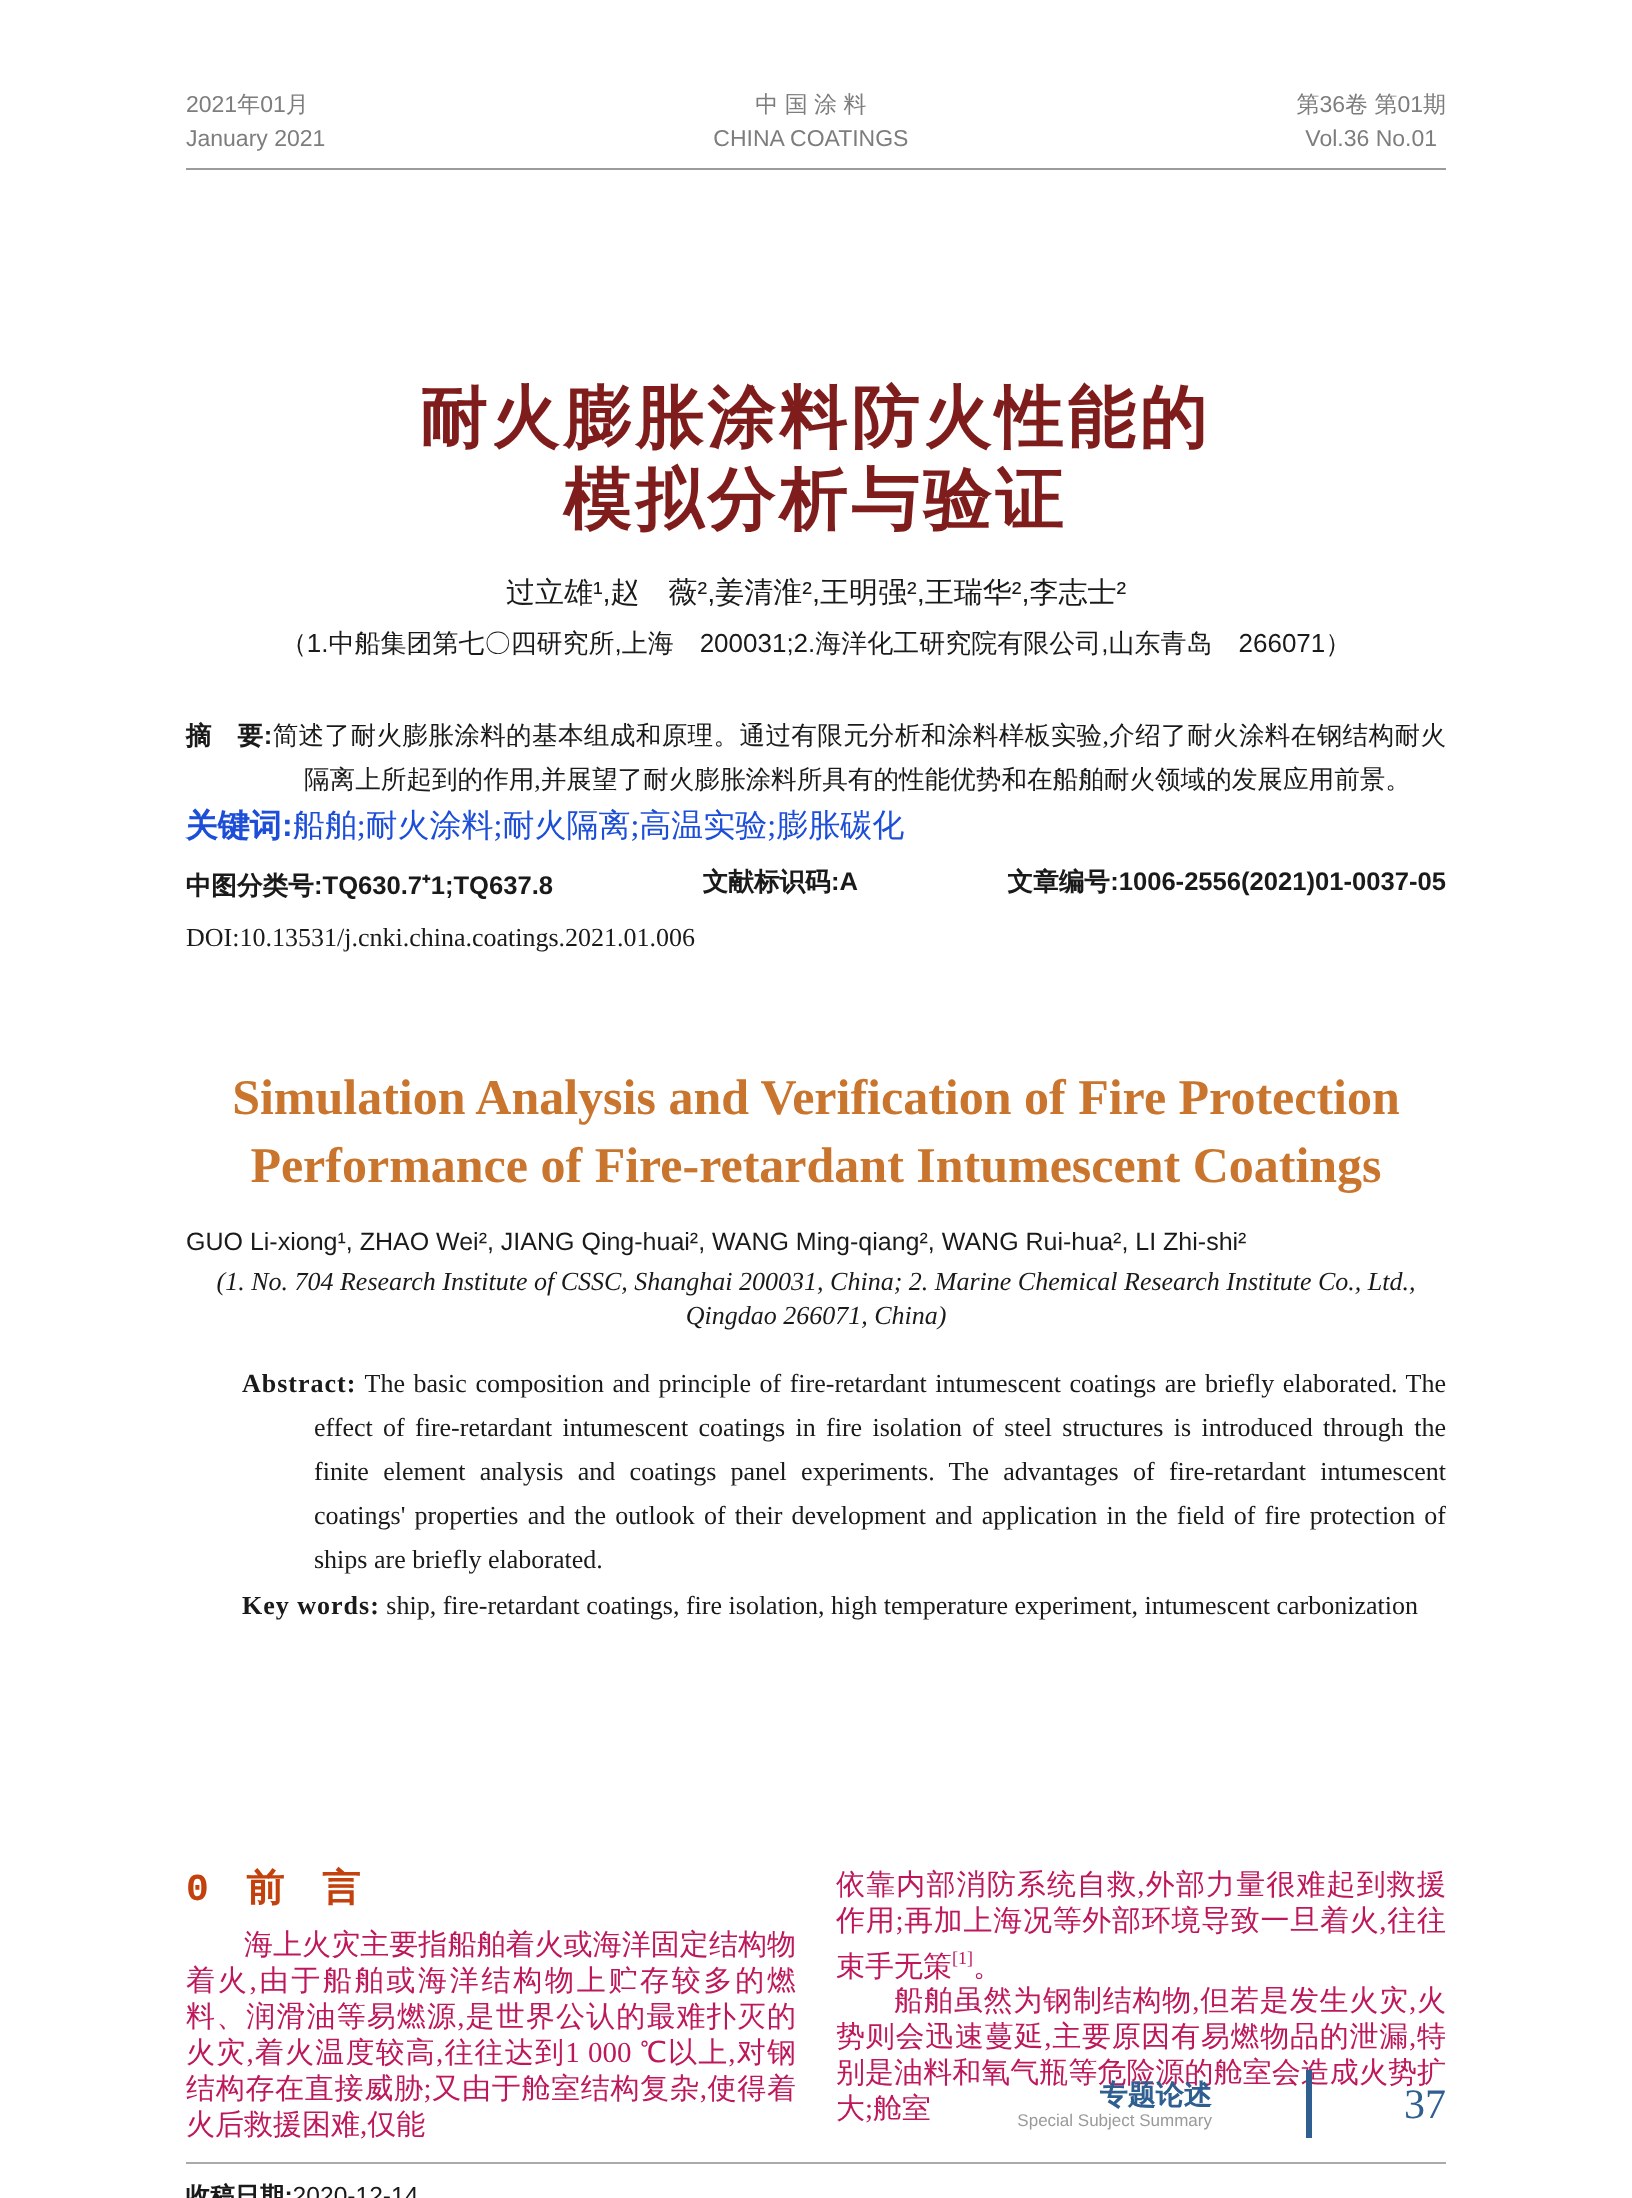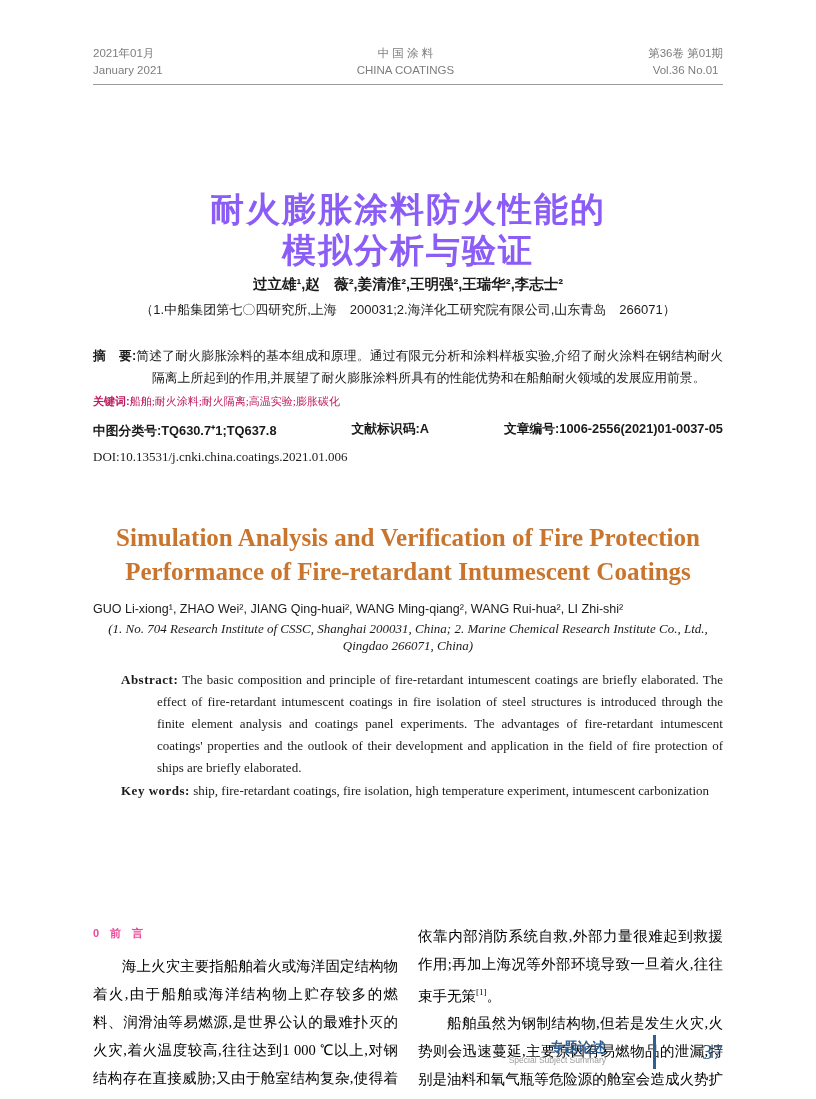--- a/index.html
+++ b/index.html
@@ -23,51 +23,51 @@
     color: #7d7d7d; font-size: 11.5px; line-height: 17px;
   }
   .journal-header .col { white-space: nowrap; }
   .journal-header .center { text-align: center; }
   .journal-header .right { text-align: center; }
 
   
   .title-zh {
     margin-top: 104px;
     text-align: center;
-    color: #8b5cf6;
+    color: #7f1d1d;
     font-weight: bold;
     font-size: 34px;
     line-height: 41px;
     letter-spacing: 2px;
     font-family: "Liberation Sans", sans-serif;
   }
 
   .authors-zh {
-    margin-top: 4px; text-align: center;
-    font-size: 14.5px; font-weight: bold; color: #1a1a1a;
+    margin-top: 16px; text-align: center;
+    font-size: 14.5px; font-weight: normal; color: #1a1a1a;
   }
   .affiliation-zh {
     margin-top: 7px; text-align: center;
     font-size: 13px; color: #1a1a1a;
   }
 
   
   .abstract-zh {
     margin-top: 26px;
     font-size: 12.8px; line-height: 21.5px; color: #1a1a1a;
     font-family: "Liberation Serif", serif;
     text-align: justify;
     padding-left: 59px; text-indent: -59px;
   }
   .abstract-zh .label, .kw-zh .label, .meta .label, .fn .label {
     font-weight: bold; font-family: "Liberation Sans", sans-serif;
   }
   .kw-zh {
     margin-top: 2px;
-    font-size: 11px; line-height: 21.5px; color: #be185d;
+    font-size: 16px; line-height: 21.5px; color: #1d4ed8;
     font-family: "Liberation Serif", serif;
   }
   .meta {
     margin-top: 8px;
     display: flex; justify-content: space-between;
     font-size: 12.8px; color: #1a1a1a;
     font-family: "Liberation Sans", sans-serif;
   }
   .doi-line {
     margin-top: 9px;
@@ -115,28 +115,28 @@
     padding-left: 64px; text-indent: -64px;
   }
 
   
   .body-cols {
     margin-top: 120px;
     display: flex; gap: 20px;
   }
   .bcol { width: 313px; }
   .section-heading {
-    color: #ec4899; font-weight: bold;
-    font-size: 11px; line-height: 22.5px;
-    font-family: Liberation Sans, sans-serif;
+    color: #c2410c; font-weight: bold;
+    font-size: 19px; line-height: 22.5px;
+    font-family: Liberation Mono, monospace;
     margin-bottom: 8px;
   }
   .body-par {
-    font-size: 14.5px; line-height: 28px;
-    color: #000000;
+    font-size: 14.5px; line-height: 18px;
+    color: #be185d;
     font-family: "Liberation Serif", serif;
     text-align: justify;
   }
   .indent2 { text-indent: 2em; }
   .body-par sup { font-size: 9px; }
 
   
   .fn {
     margin-top: 9px;
     border-top: 1px solid #aaaaaa;

